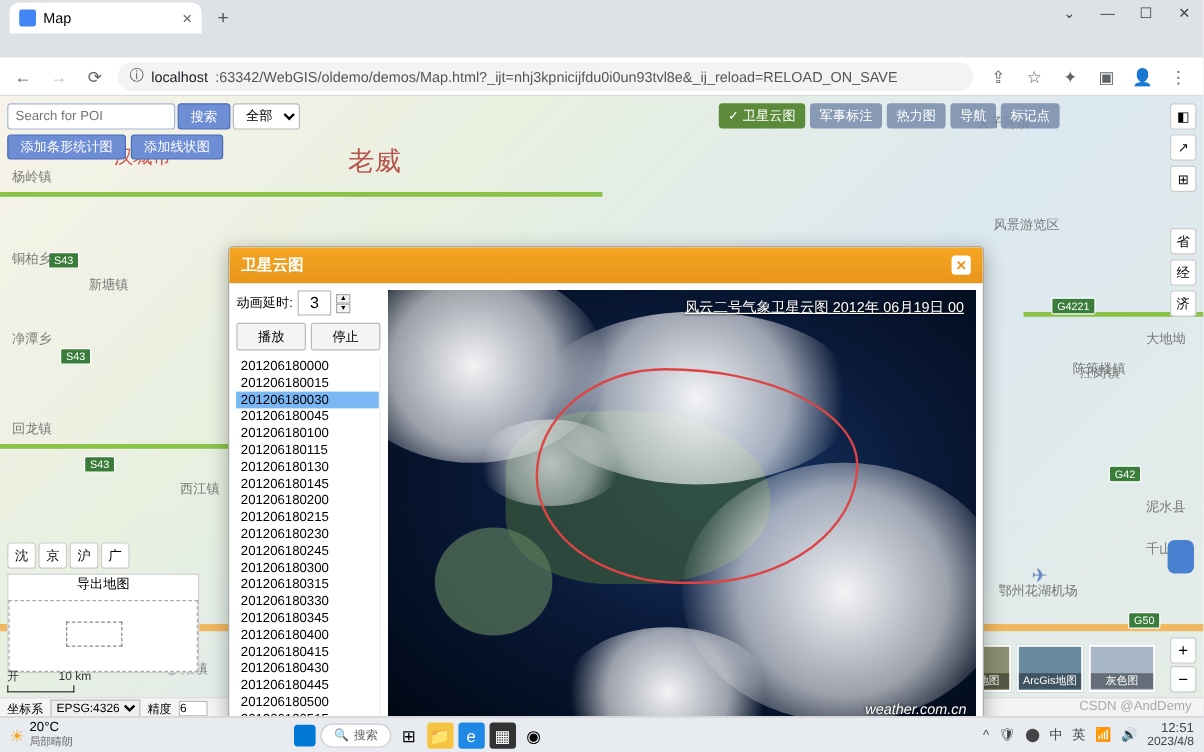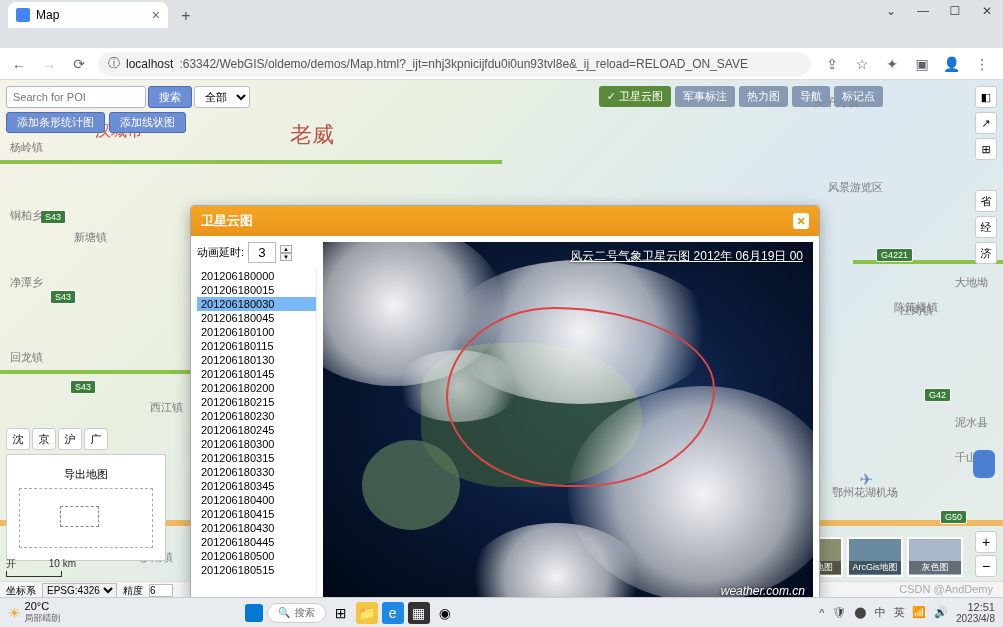--- a/index.html
+++ b/index.html
@@ -43,21 +43,21 @@
 .layer-item { background: rgba(120,140,170,0.85); color: #fff; font-size: 11px; padding: 3px 8px; border-radius: 3px; cursor: pointer; }
 .layer-item.on { background: #5a8a3a; }
 .layer-item.on:before { content: "✓ "; }
 
 .map-tools-right { position: absolute; right: 6px; top: 6px; display: flex; flex-direction: column; gap: 4px; z-index: 5; }
 .tool-sq { width: 22px; height: 22px; background: #fff; border: 1px solid #ccc; border-radius: 3px; display: flex; align-items: center; justify-content: center; font-size: 11px; cursor: pointer; }
 
 .bottom-left-panel { position: absolute; left: 6px; bottom: 38px; z-index: 5; }
 .city-btns { display:flex; gap: 2px; margin-bottom: 4px; }
 .city-btn { background: #fff; border: 1px solid #ccc; width: 24px; height: 22px; font-size: 11px; border-radius: 3px; cursor: pointer; }
-.export-panel { background: #fff; border: 1px solid #ccc; width: 160px; padding: 12px; font-size: 11px; }
+.export-panel { background: #fff; border: 1px solid #ccc; width: 160px; padding: 0; font-size: 11px; }
 .export-panel .title { text-align: center; margin-bottom: 6px; }
 .export-box { border: 1px dashed #aaa; height: 60px; position: relative; }
 .scale-bar { position: absolute; left: 6px; bottom: 22px; font-size: 10px; color: #333; z-index: 5; }
 .scale-line { width: 56px; height: 6px; border: 1px solid #333; border-top: none; }
 
 .basemap-row { position: absolute; right: 40px; bottom: 22px; display: flex; gap: 4px; z-index: 5; }
 .basemap-thumb { width: 56px; height: 40px; border: 2px solid #fff; position: relative; cursor: pointer; font-size: 9px; color: #fff; }
 .basemap-thumb span { position: absolute; bottom: 1px; left: 0; right: 0; text-align: center; background: rgba(0,0,0,0.4); }
 .bm1{background:#7a9ab0}.bm2{background:#2a2a3a}.bm3{background:#8a9070}.bm4{background:#6a8aa0}.bm5{background:#a8b8c8}
 
@@ -265,20 +265,24 @@
     <div class="modal-body">
       <div class="modal-left">
         <div class="delay-row">
           <span>动画延时:</span>
           <input value="3" style="">
           <div class="spin">
               <span>▲</span>
               <span>▼</span>
             </div>
         </div>
+        <div class="play-row">
+          <button class="play-btn">播放</button>
+          <button class="play-btn">停止</button>
+        </div>
         <div class="time-list" id="time-list">
             <div class="time-item">201206180000</div>
             <div class="time-item">201206180015</div>
             <div class="time-item sel">201206180030</div>
             <div class="time-item">201206180045</div>
             <div class="time-item">201206180100</div>
             <div class="time-item">201206180115</div>
             <div class="time-item">201206180130</div>
             <div class="time-item">201206180145</div>
             <div class="time-item">201206180200</div>

